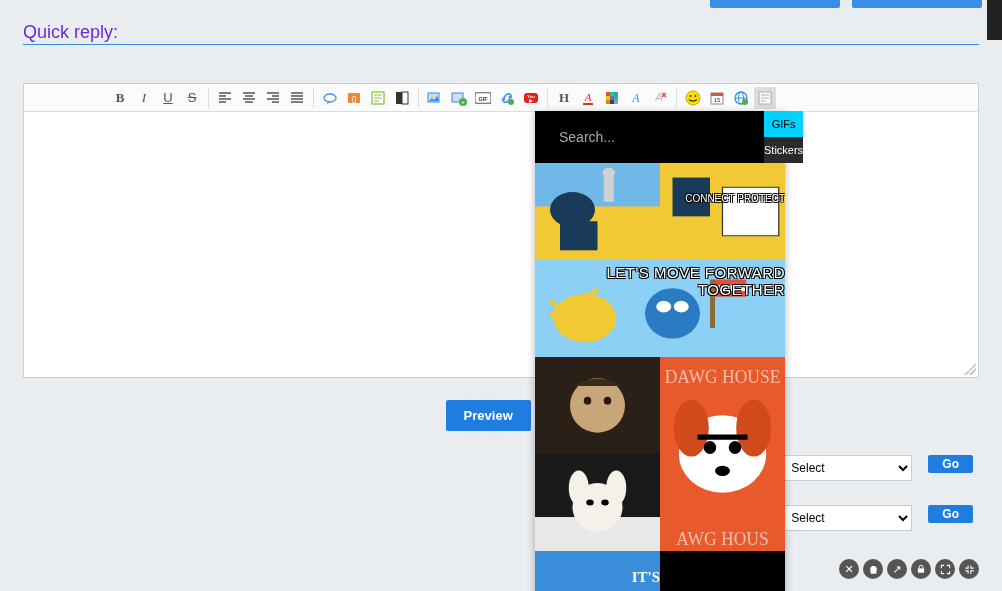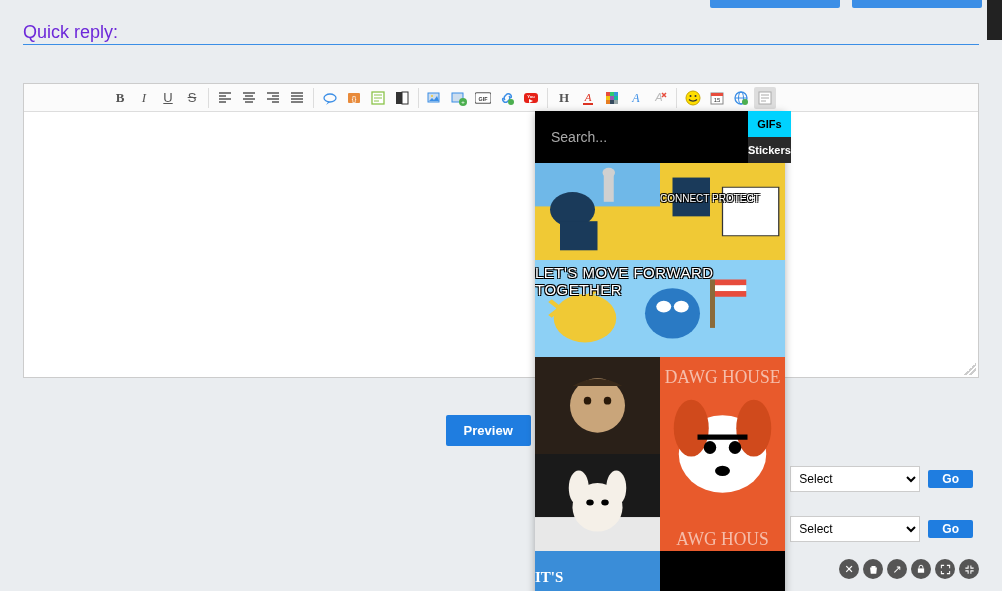--- a/index.html
+++ b/index.html
@@ -9,52 +9,52 @@
 .title{position:absolute;left:23px;top:22px;font-size:18px;color:#6d28d9}
 .hr{position:absolute;left:23px;right:23px;top:44px;height:1px;background:#3b8ee6}
 .editor{position:absolute;left:23px;right:23px;top:83px;background:#fff;border:1px solid #ccc}
 .toolbar{display:flex;align-items:center;height:28px;background:#fbfbfb;border-bottom:1px solid #ddd;padding:0 4px}
 .tbtn{width:22px;height:22px;display:flex;align-items:center;justify-content:center;cursor:pointer;color:#555;font-size:13px;border-radius:2px;margin:0 1px}
 .tbtn.active{background:#ddd}
 .sep{width:1px;height:20px;background:#ddd;margin:0 4px}
 .content{height:265px;background:#fff;position:relative}
 .resize{position:absolute;right:2px;bottom:2px;width:12px;height:12px;background:linear-gradient(135deg,transparent 50%,#ccc 50%,#ccc 60%,transparent 60%,transparent 70%,#ccc 70%,#ccc 80%,transparent 80%)}
 .preview-row{position:absolute;left:0;right:0;top:400px;text-align:center}
-.btn{display:inline-block;background:#1f7de0;color:#fff;border:none;padding:8px 18px;font-size:13px;font-weight:bold;border-radius:2px;cursor:pointer;margin:15px 6px}
+.btn{display:inline-block;background:#1f7de0;color:#fff;border:none;padding:8px 18px;font-size:13px;font-weight:bold;border-radius:2px;cursor:pointer;margin:0 6px}
 .btn.small{padding:2px 14px;font-size:12px}
-.sel-row{position:absolute;right:23px;display:flex;align-items:center;gap:2px}
+.sel-row{position:absolute;right:23px;display:flex;align-items:flex-start;gap:10px}
 .sel-row.a{top:455px}
 .sel-row.b{top:505px}
 select{width:130px;height:26px;border:1px solid #ccc;background:#fff;padding:2px 4px;font-size:12px}
 .ftr{position:absolute;right:23px;bottom:12px;display:flex;gap:4px}
 .circ{width:20px;height:20px;border-radius:50%;background:#555;color:#fff;display:flex;align-items:center;justify-content:center;font-size:11px;cursor:pointer}
 .scroll{position:absolute;right:0;top:0;width:15px;height:40px;background:#222}
 .giphy{position:absolute;left:535px;top:111px;width:250px;background:#000;color:#fff;z-index:50;box-shadow:0 2px 8px rgba(0,0,0,.3)}
 .gtop{display:flex;height:52px}
-.gsearch{flex:1;background:#000;border:none;color:#fff;padding:0 16px;font-size:14px;outline:none}
+.gsearch{flex:1;background:#000;border:none;color:#fff;padding:0 24px;font-size:14px;outline:none}
 .gsearch::placeholder{color:#aaa}
 .gtabs{display:flex;flex-direction:column;width:60px}
-.gtab{flex:1;display:flex;align-items:center;justify-content:center;font-size:11px;font-weight:bold;cursor:pointer}
+.gtab{flex:1;display:flex;align-items:center;justify-content:center;font-size:11px;font-weight:normal;cursor:pointer}
 .gtab.on{background:#00d2ff;color:#000}
 .gtab.off{background:#2a2a2a;color:#fff}
 .ggrid{display:grid;grid-template-columns:1fr 1fr;grid-auto-rows:97px}
 .gitem{background:#222;overflow:hidden;position:relative;cursor:pointer}
 .svgfill{width:16px;height:16px}
 
 .icon-b{font-weight:900;font-family:Georgia,serif}
 .icon-i{font-style:italic;font-family:Georgia,serif}
 .icon-u{text-decoration:underline}
 .icon-s{text-decoration:line-through}
 .gif-a{background:linear-gradient(180deg,#6fb8e8 0%,#6fb8e8 40%,#f0c935 40%,#f0c935 100%)}
 .gif-b{background:linear-gradient(180deg,#8dd0f5 0%,#8dd0f5 100%)}
 .gif-c{background:#2a2018}
 .gif-d{background:linear-gradient(45deg,#e85a2c 25%,#d04a1c 25%,#d04a1c 50%,#e85a2c 50%,#e85a2c 75%,#d04a1c 75%)}
 .gif-e{background:linear-gradient(180deg,#1a1a1a 0%,#1a1a1a 60%,#e8e8e8 60%)}
 .gif-f{background:#3a8dd8}
-.gtxt{position:absolute;font-family:Impact,sans-serif;color:#fff;text-shadow:1px 1px 0 #000,-1px -1px 0 #000,1px -1px 0 #000,-1px 1px 0 #000;text-align:left;left:0;right:0}
+.gtxt{position:absolute;font-family:Impact,sans-serif;color:#fff;text-shadow:1px 1px 0 #000,-1px -1px 0 #000,1px -1px 0 #000,-1px 1px 0 #000;text-align:right;left:0;right:0}
 </style>
 </head>
 <body>
 
 <div class="topbtns">
     <div></div>
     <div></div>
   </div>
 <div class="scroll"></div>
 

